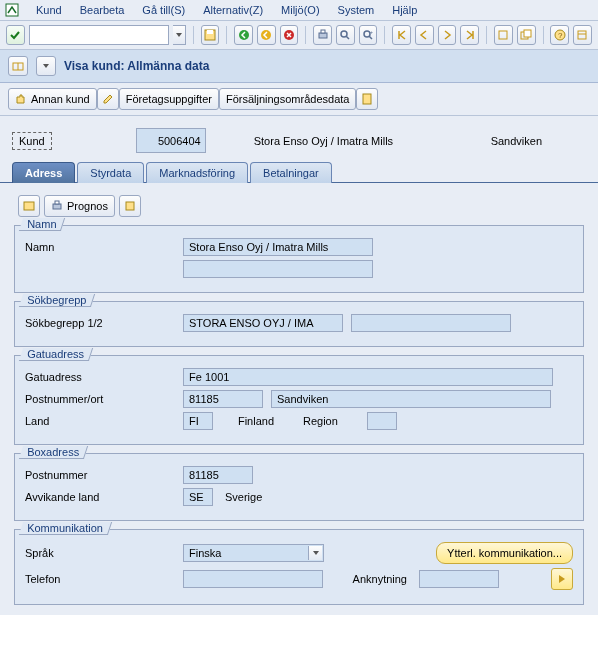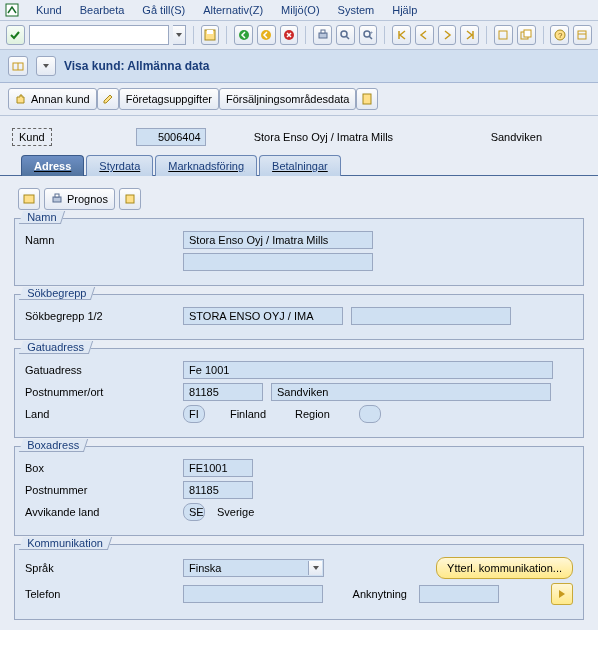--- a/index.html
+++ b/index.html
@@ -106,37 +106,36 @@
   .field-label {
     padding: 2px 4px;
   }
   .field-label.boxed {
     border: 1px dashed #666;
     padding: 2px 6px;
   }
   .ro-input {
     background: #cfe0f2;
     border: 1px solid #9aa8c2;
-    height: 18px;
+    height: 25px;
     padding: 2px 4px;
     display: inline-flex;
     align-items: center;
     min-width: 40px;
   }
   .plain-text {
     padding: 2px 4px;
   }
   .tabstrip {
     background: #e8edf5;
-    padding: 0 21px;
+    padding: 0 12px;
     display: flex;
     gap: 0;
     border-bottom: 1px solid #4a6a9a;
     align-items: flex-end;
-    text-decoration: underline;
   }
   .tab {
     background: linear-gradient(#dce6f3,#c2d4ea);
     border: 1px solid #6a86b4;
     border-bottom: none;
     border-radius: 4px 4px 0 0;
     padding: 4px 12px;
     margin-right: 2px;
     cursor: pointer;
     color: #1a3d7a;
@@ -191,21 +190,21 @@
   .val {
     background: #cfe0f2;
     border: 1px solid #9aa8c2;
     height: 18px;
     padding: 2px 5px;
     display: inline-flex;
     align-items: center;
   }
   .val.w1 { width: 190px; }
   .val.w3 { width: 80px; }
-  .val.w5 { width: 22px; border-radius: 8px; }
+  .val.w5 { width: 30px; }
   .val.w6 { width: 70px; }
   .val.long { width: 370px; }
   .val.wcombo { width: 141px; position: relative; align-items: flex-end; }
   .combo-arrow {
     position: absolute; right: 1px; top: 1px; bottom: 1px;
     width: 14px;
     background: linear-gradient(#fdfdfd,#e3e9f3);
     border-left: 1px solid #9aa8c2;
     display: flex; align-items: center; justify-content: center;
   }
@@ -468,24 +467,20 @@
       <span class="lbl">Land</span>
       <span class="val w5">FI</span>
       <span class="plain-text" style="width:70px; text-align:center">Finland</span>
       <span class="plain-text" style="width:60px">Region</span>
       <span class="val w5"></span>
     </div>
   </div>
 
   <div class="group">
     <div class="group-title"><span>Boxadress</span></div>
-    <div class="row">
-      <span class="lbl">Box</span>
-      <span class="val w6">FE1001</span>
-    </div>
     <div class="row">
       <span class="lbl">Postnummer</span>
       <span class="val w6">81185</span>
     </div>
     <div class="row">
       <span class="lbl">Avvikande land</span>
       <span class="val w5">SE</span>
       <span class="plain-text">Sverige</span>
     </div>
   </div>

